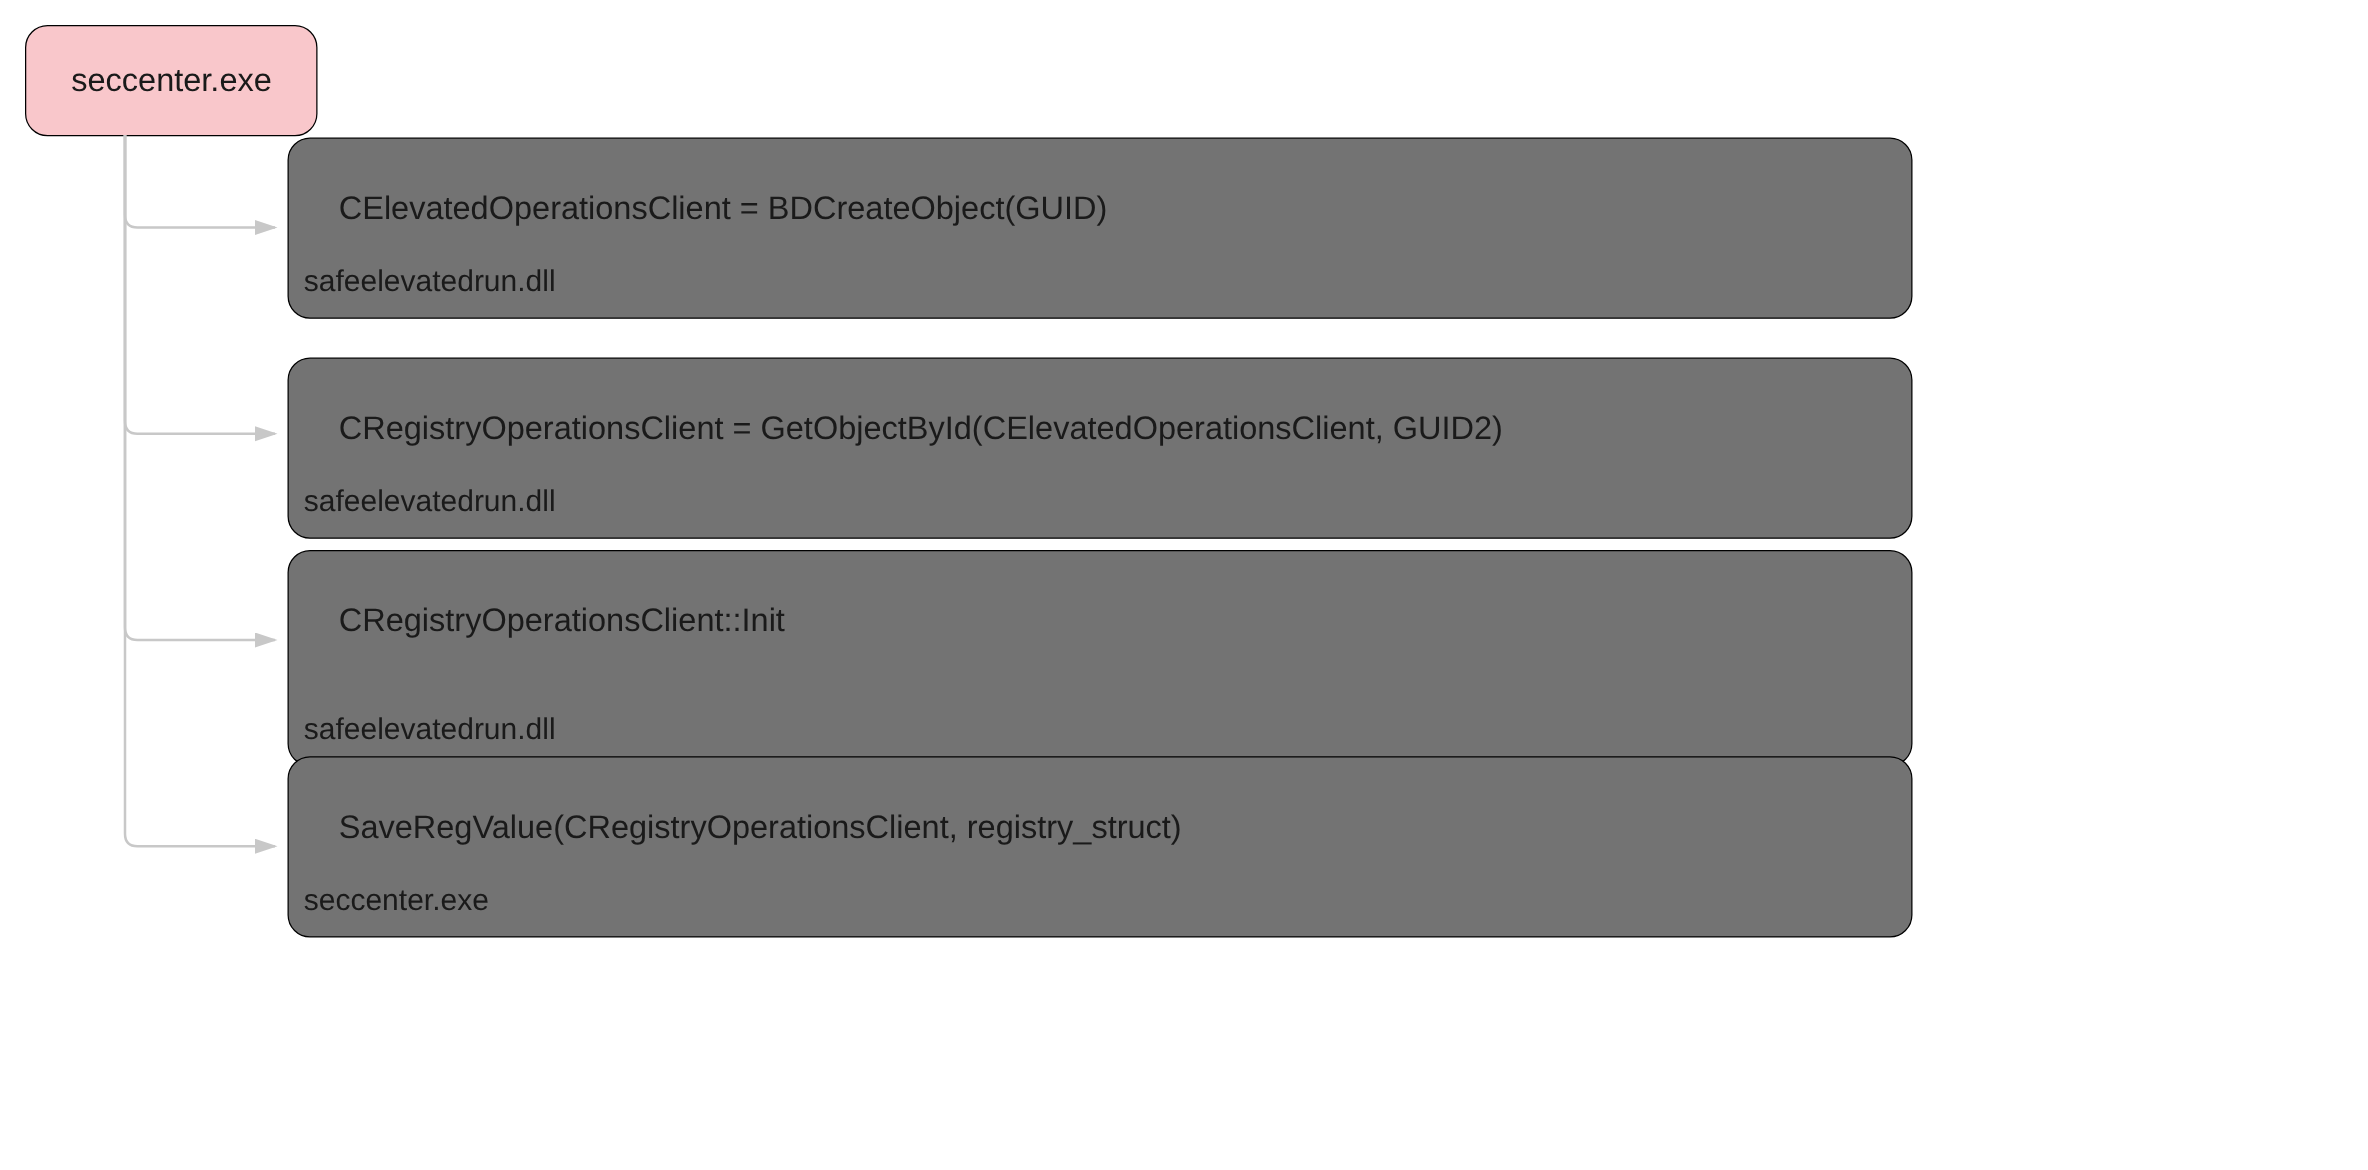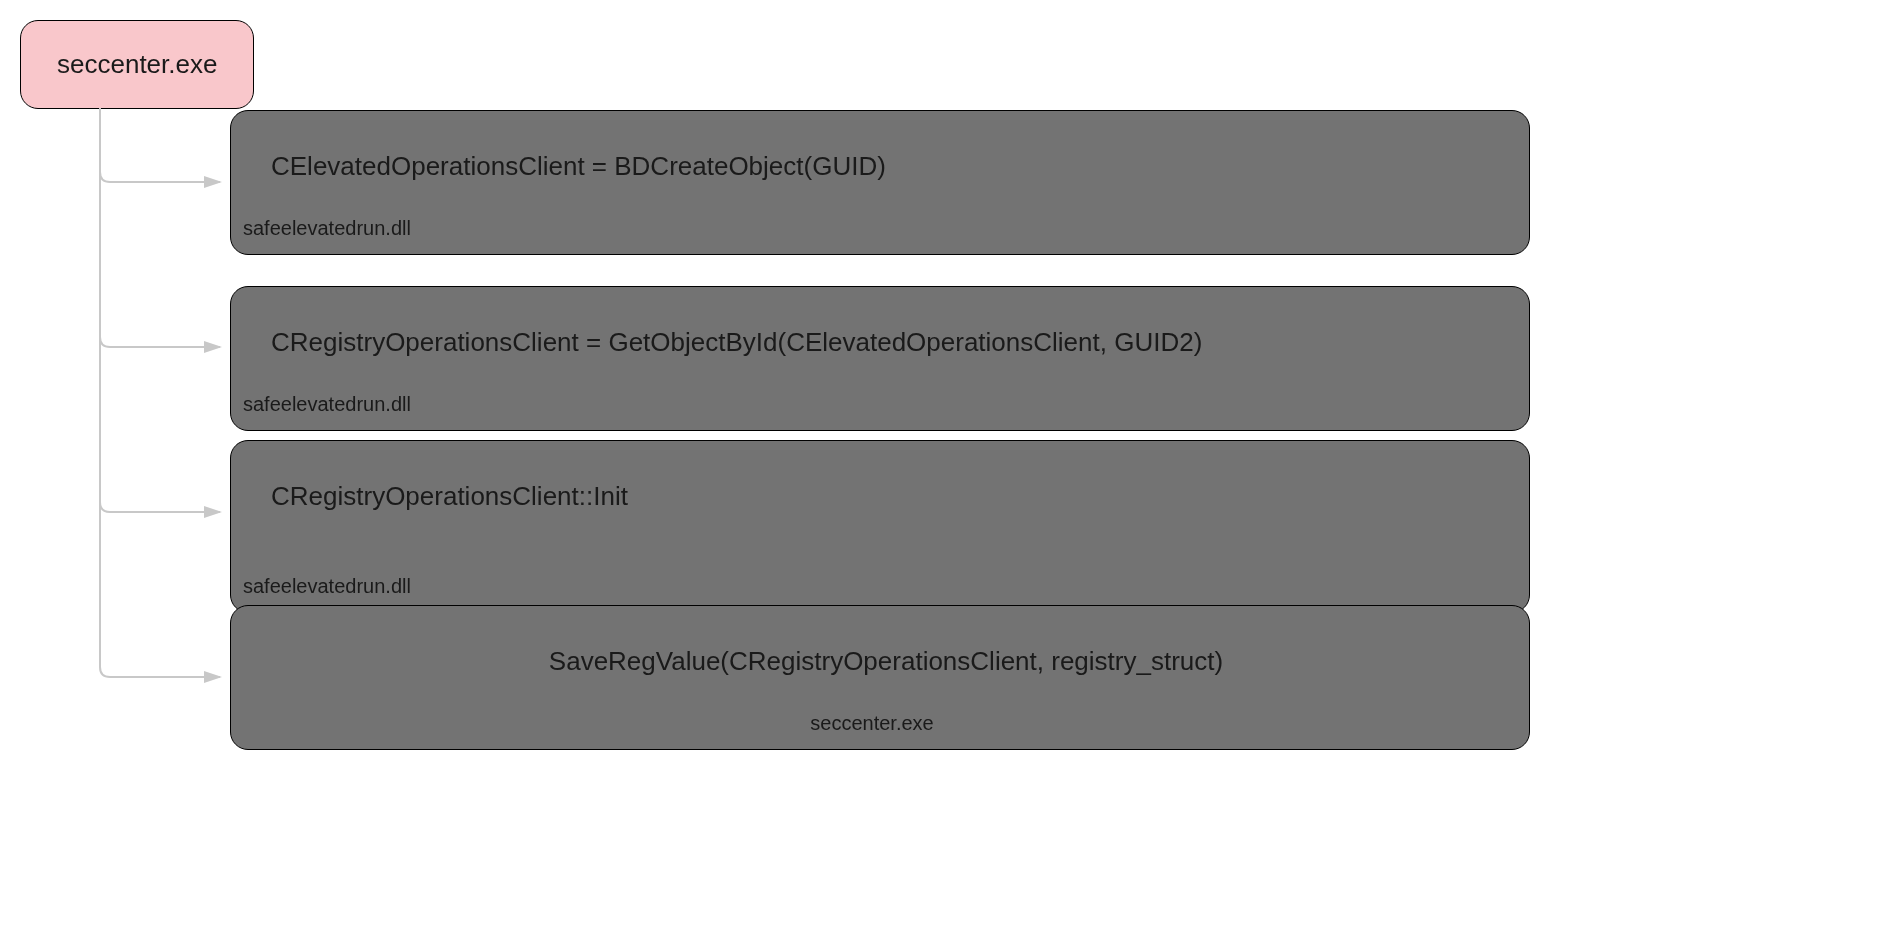--- a/index.html
+++ b/index.html
@@ -38,21 +38,21 @@
     justify-content: space-between;
   }
   .node-title {
     font-size: 26px;
     color: #1a1a1a;
     margin-left: 28px;
     margin-top: 22px;
     font-weight: 400;
   }
   .node-sub {
-    font-size: 20px;
+    font-size: 24px;
     color: #1a1a1a;
     margin-top: 18px;
     font-weight: 400;
   }
   .connector {
     position: absolute;
     stroke: #c8c8c8;
     fill: none;
     stroke-width: 2;
   }
@@ -75,21 +75,21 @@
 <div class="child-node" style="left:230px; top:286px; width:1300px; height:145px;">
   <div class="node-title">CRegistryOperationsClient = GetObjectById(CElevatedOperationsClient, GUID2)</div>
   <div class="node-sub">safeelevatedrun.dll</div>
 </div>
 
 <div class="child-node" style="left:230px; top:440px; width:1300px; height:173px;">
   <div class="node-title">CRegistryOperationsClient::Init</div>
   <div class="node-sub">safeelevatedrun.dll</div>
 </div>
 
-<div class="child-node" style="left:230px; top:605px; width:1300px; height:145px;text-align:center;">
+<div class="child-node" style="left:230px; top:605px; width:1300px; height:145px;">
   <div class="node-title">SaveRegValue(CRegistryOperationsClient, registry_struct)</div>
   <div class="node-sub">seccenter.exe</div>
 </div>
 
 <svg style="position:absolute; left:0; top:0; width:1894px; height:936px; pointer-events:none;">
   <defs>
     <marker id="arrow" markerWidth="10" markerHeight="10" refX="8" refY="3" orient="auto" markerUnits="strokeWidth">
       <path d="M0,0 L0,6 L9,3 z" class="arrowhead"></path>
     </marker>
   </defs>

